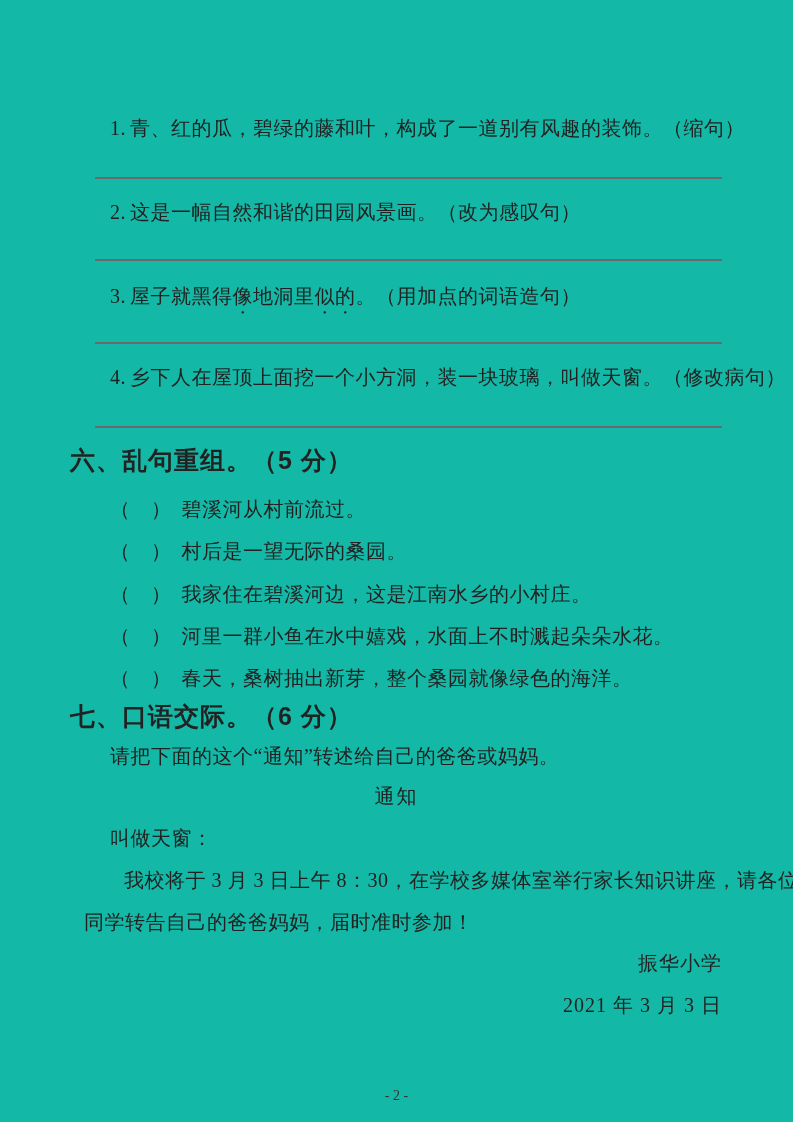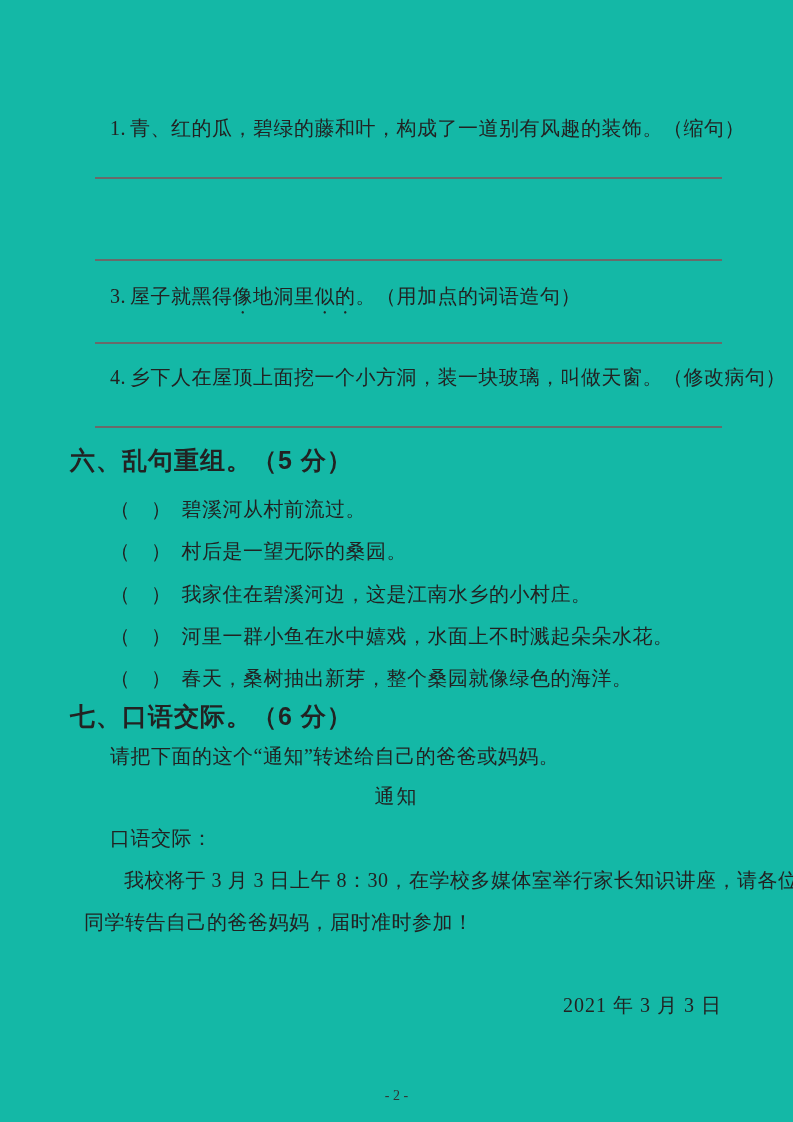--- a/index.html
+++ b/index.html
@@ -103,20 +103,23 @@
 </head>
 <body>
 
 <div class="page">
 
   <div class="abs qline" style="top:113px;">
     <span class="qnum">1.</span><span>青、红的瓜，碧绿的藤和叶，构成了一道别有风趣的装饰。（缩句）</span>
   </div>
   <div class="abs blank" style="top:177px;"></div>
 
+  <div class="abs qline" style="top:197px;">
+    <span class="qnum">2.</span><span>这是一幅自然和谐的田园风景画。（改为感叹句）</span>
+  </div>
   <div class="abs blank" style="top:259px;"></div>
 
   <div class="abs qline" style="top:281px;">
     <span class="qnum">3.</span><span>屋子就黑得</span><span class="emph">像</span><span>地洞里</span><span class="emph">似的</span><span>。（用加点的词语造句）</span>
   </div>
   <div class="abs blank" style="top:342px;"></div>
 
   <div class="abs qline" style="top:362px;">
     <span class="qnum">4.</span><span>乡下人在屋顶上面挖一个小方洞，装一块玻璃，叫做天窗。（修改病句）</span>
   </div>
@@ -139,22 +142,23 @@
   <div class="abs reorder-row" style="top:615px;">
     <span class="bracket">（　）</span><span>河里一群小鱼在水中嬉戏，水面上不时溅起朵朵水花。</span>
   </div>
 
   <div class="abs section-header" style="top:700px;">七、口语交际。（6 分）</div>
 
   <div class="abs intro-line" style="top:741px;">请把下面的这个“通知”转述给自己的爸爸或妈妈。</div>
 
   <div class="abs notice-title" style="top:781px;">通知</div>
 
-  <div class="abs salutation" style="top:823px;">口语交际：</div>
+  <div class="abs salutation" style="top:823px;">叫做天窗：</div>
 
   <div class="abs notice-body-line indent2" style="top:865px;">我校将于 3 月 3 日上午 8：30，在学校多媒体室举行家长知识讲座，请各位</div>
   <div class="abs notice-body-line" style="top:907px;">同学转告自己的爸爸妈妈，届时准时参加！</div>
 
+  <div class="abs right-align" style="top:948px;">振华小学</div>
   <div class="abs right-align" style="top:990px;">2021 年 3 月 3 日</div>
 
   <div class="abs footer" style="top:1087px;">- 2 -</div>
 
 </div>
 
 </body></html>

